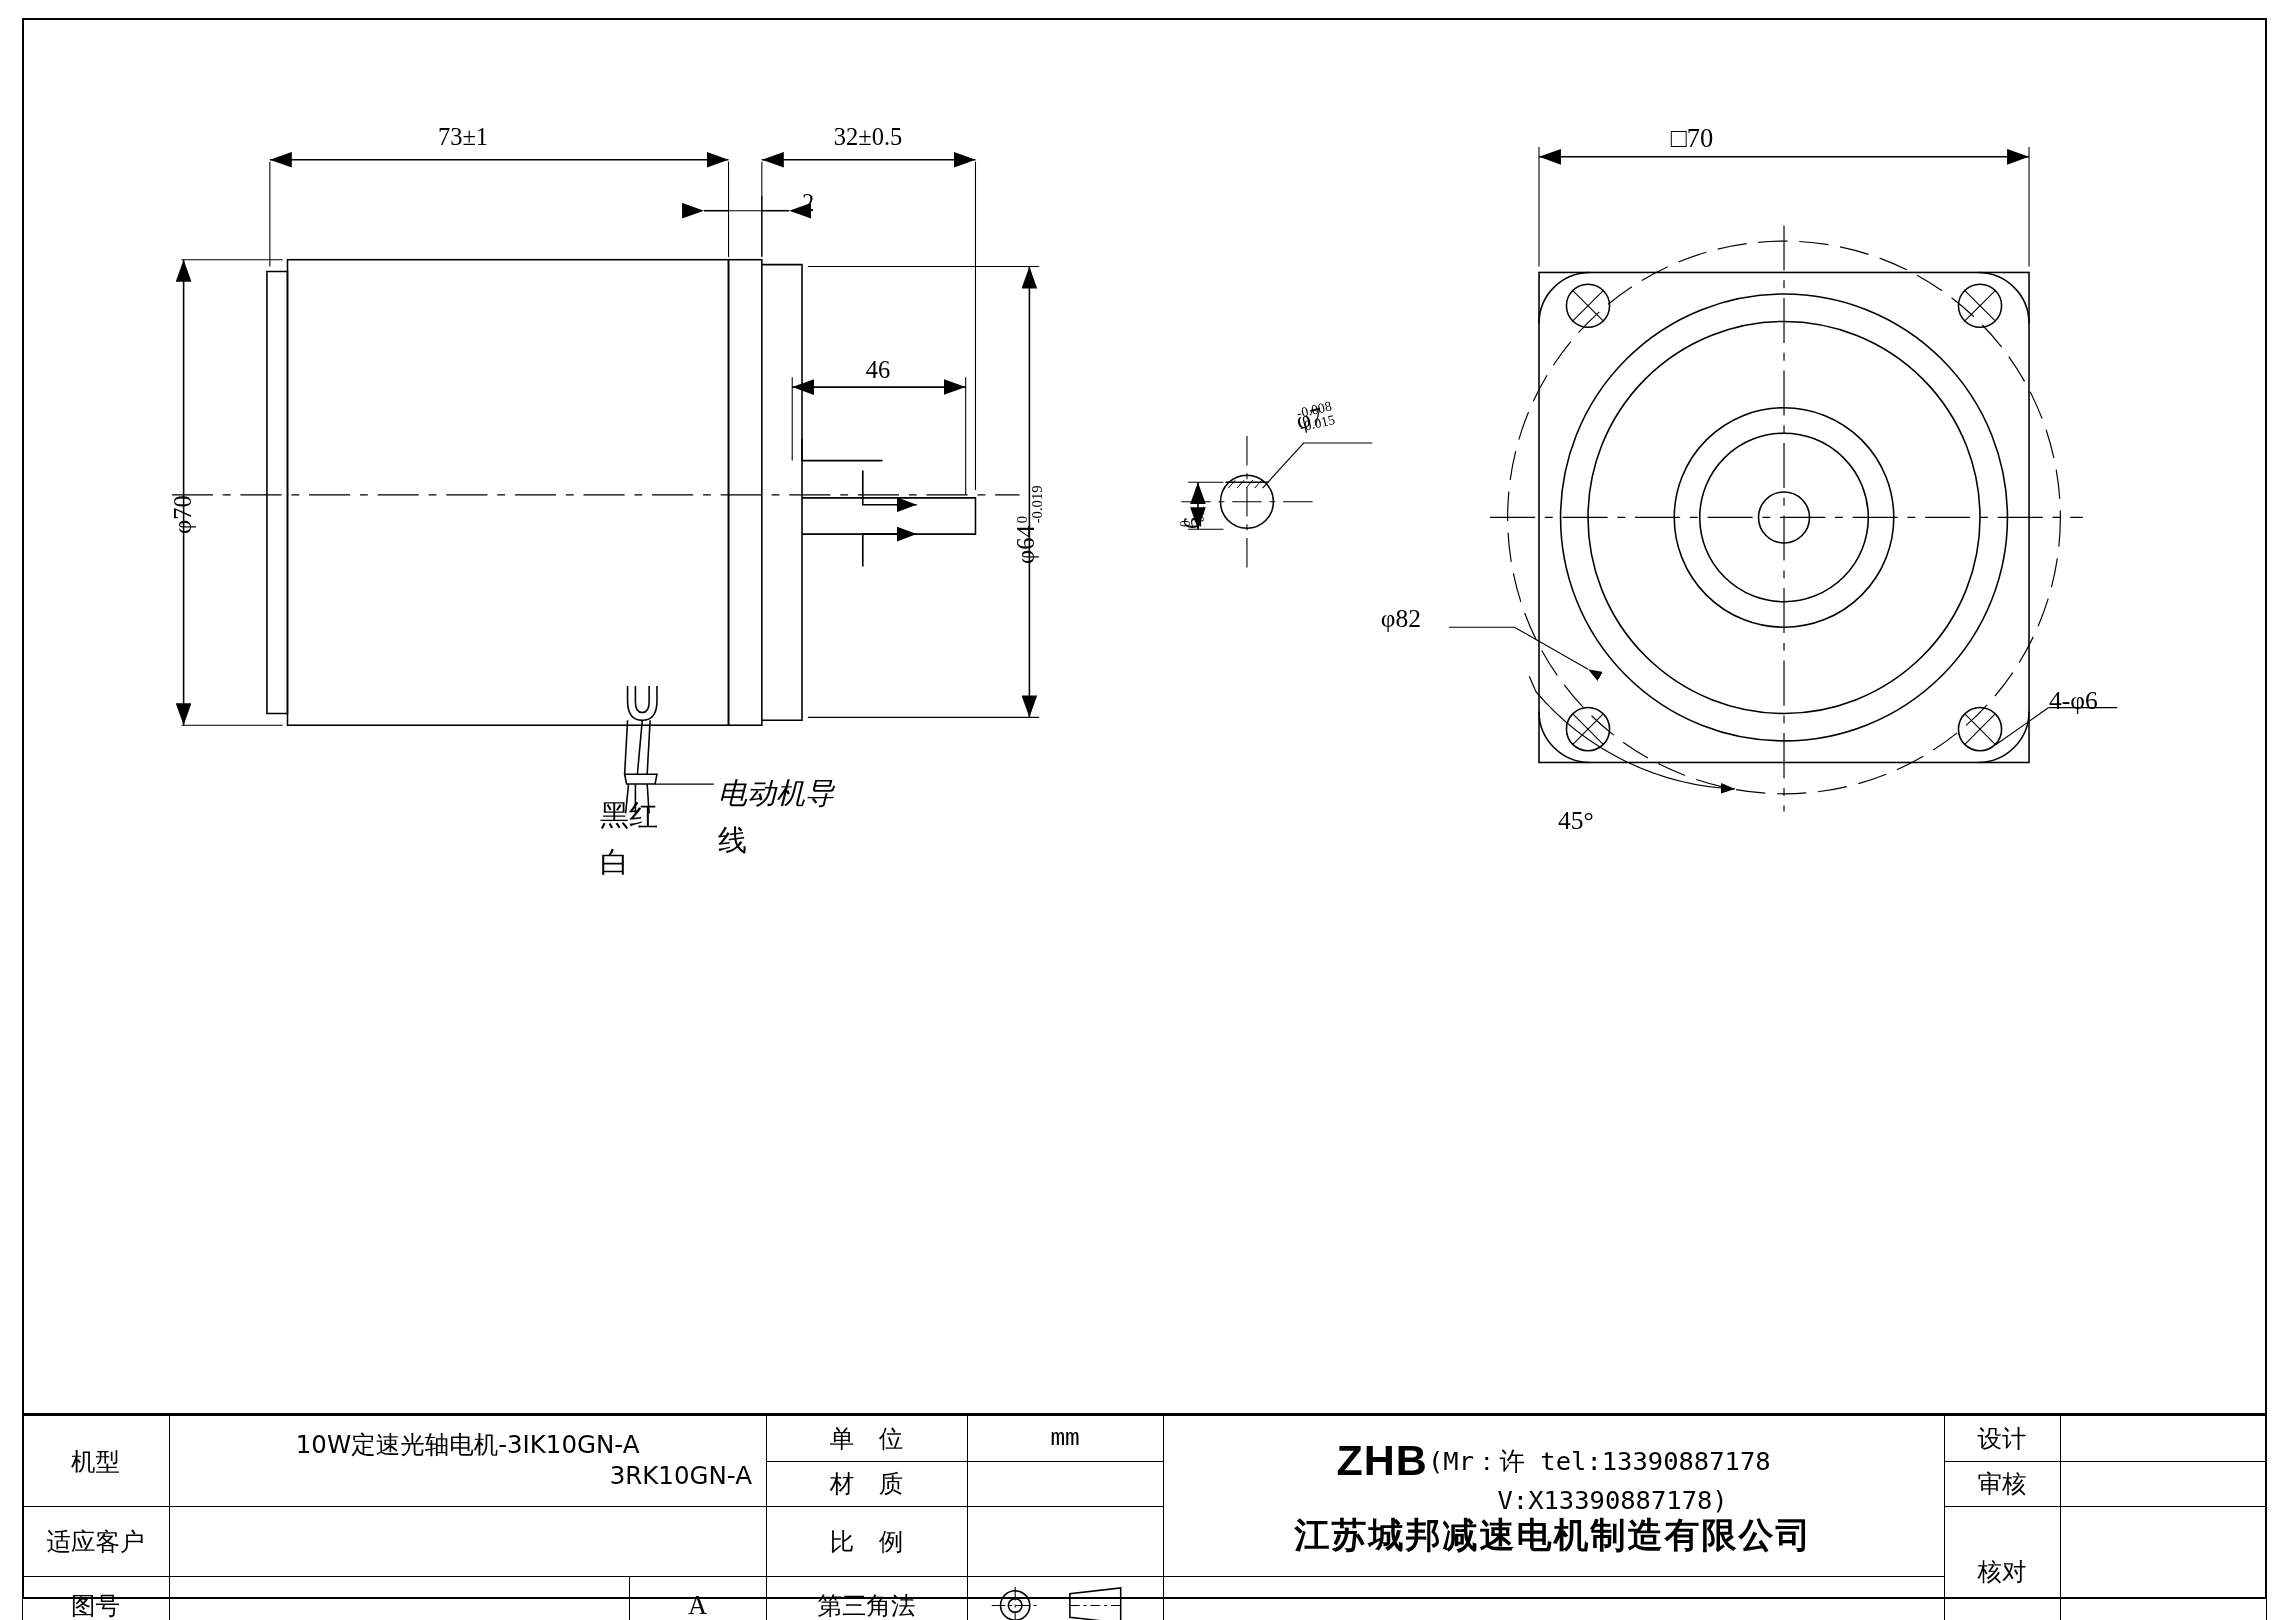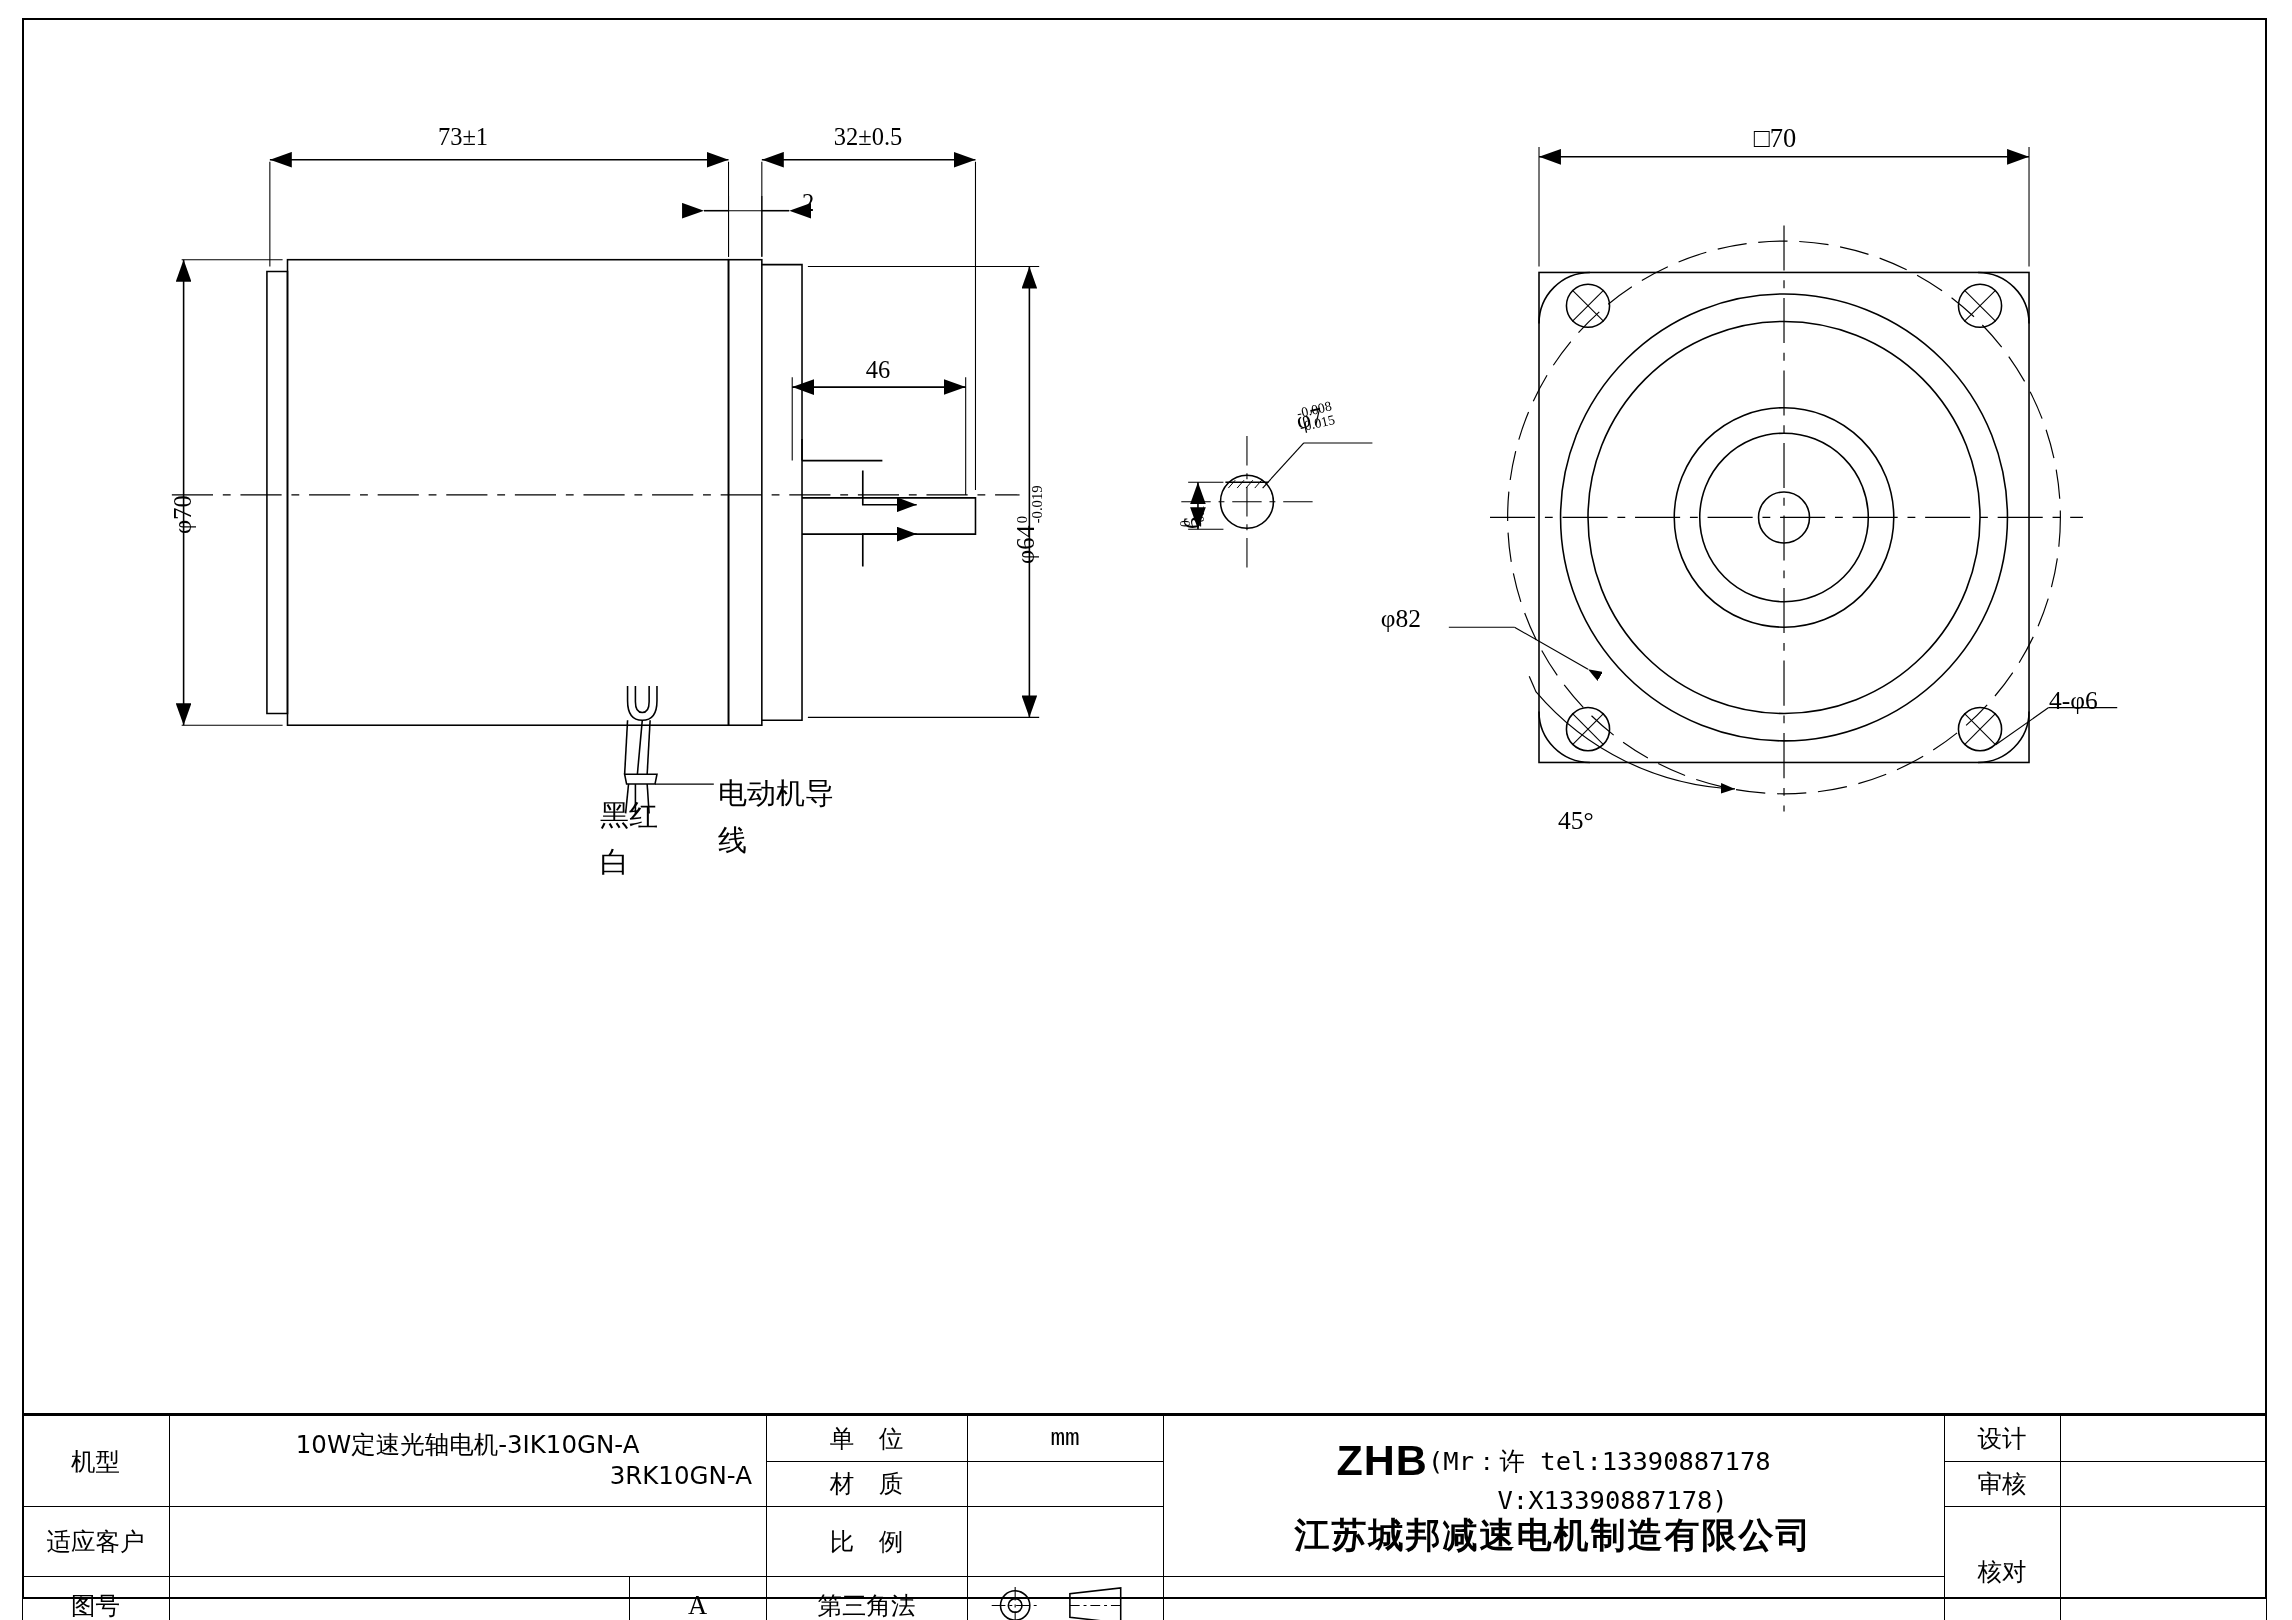--- a/index.html
+++ b/index.html
@@ -262,34 +262,34 @@
   <div class="lbl" style="left:868px; top:123px; transform:translateX(-50%);">32±0.5</div>
   <div class="lbl" style="left:802px; top:189px;">2</div>
   <div class="lbl" style="left:878px; top:356px; transform:translateX(-50%);">46</div>
 
   <div class="lbl vert" style="left:169px; top:534px;">φ70</div>
 
   <div style="position:absolute; left:1012px; top:564px; transform:rotate(-90deg); transform-origin:left top;">
     <span class="lbl" style="position:relative; left:0; top:0;">φ64</span><span style="display:inline-block; vertical-align:middle; line-height:1.05; font-size:14.7px; font-family:'Liberation Serif',serif; margin-left:2px;"><span style="display:block;">0</span><span style="display:block;">-0.019</span></span>
   </div>
 
-  <div class="lbl lbl-cn" style="left:718px; top:774px; font-size:29px;">电动机导</div>
+  <div class="lbl lbl-cn" style="left:718px; top:774px; font-size:29px;font-style:italic;">电动机导</div>
   <div class="lbl lbl-cn" style="left:718px; top:821px; font-size:29px;">线</div>
   <div class="lbl lbl-cn" style="left:600px; top:796px; font-size:29px;">黑红</div>
   <div class="lbl lbl-cn" style="left:600px; top:843px; font-size:29px;">白</div>
 
   <div style="position:absolute; left:1179px; top:529px; transform:rotate(-90deg); transform-origin:left top;">
     <span class="lbl">6</span><span style="display:inline-block; vertical-align:middle; line-height:1.05; font-size:13.7px; font-family:'Liberation Serif',serif; margin-left:2px;"><span style="display:block;">0</span><span style="display:block;">-0.1</span></span>
   </div>
 
   <div style="position:absolute; left:1300px; top:407px; transform:rotate(-13deg); transform-origin:left bottom;">
     <span class="lbl">φ7</span><span style="display:inline-block; vertical-align:middle; line-height:1.05; font-size:13.7px; font-family:'Liberation Serif',serif; margin-left:2px;"><span style="display:block;">-0.008</span><span style="display:block;">-0.015</span></span>
   </div>
 
-  <div class="lbl" style="left:1775px; top:123px; transform:translateX(-50%); font-size:26.5px;">□70</div>
+  <div class="lbl" style="left:1692px; top:123px; transform:translateX(-50%); font-size:26.5px;">□70</div>
   <div class="lbl" style="left:1421px; top:604px; transform:translateX(-100%); font-size:25.5px;">φ82</div>
   <div class="lbl" style="left:2049px; top:686px; font-size:25.5px;">4-φ6</div>
   <div class="lbl" style="left:1558px; top:806px; font-size:25.5px;">45°</div>
 
   <div id="titleblock">
     <table>
       <colgroup>
         <col style="width:147px">
         <col style="width:382px">
         <col style="width:78px">

